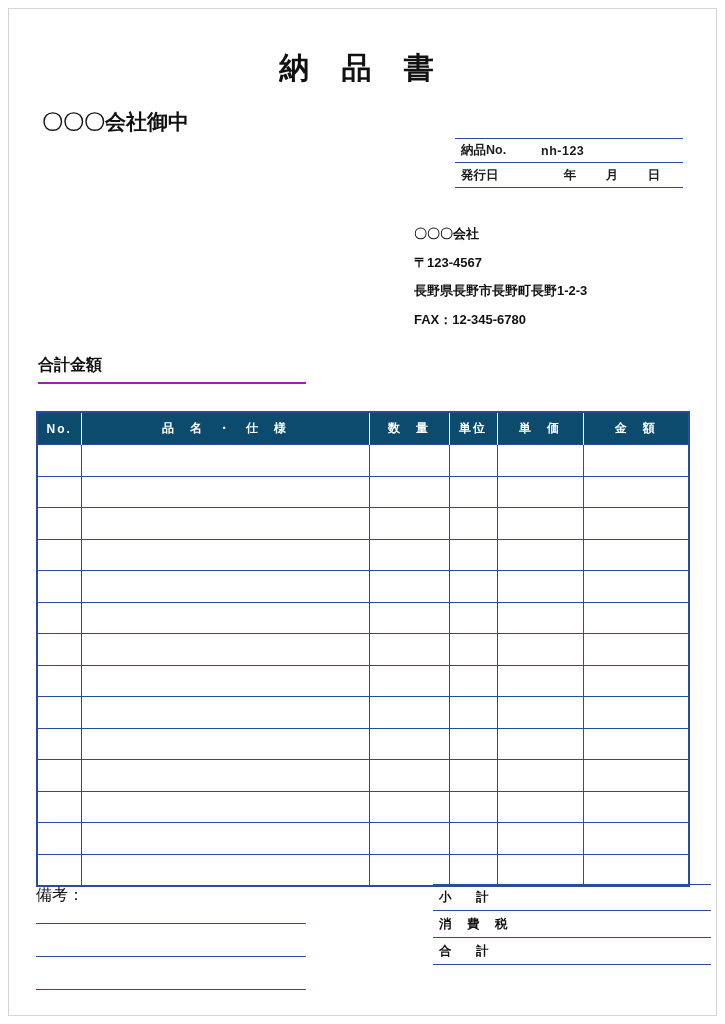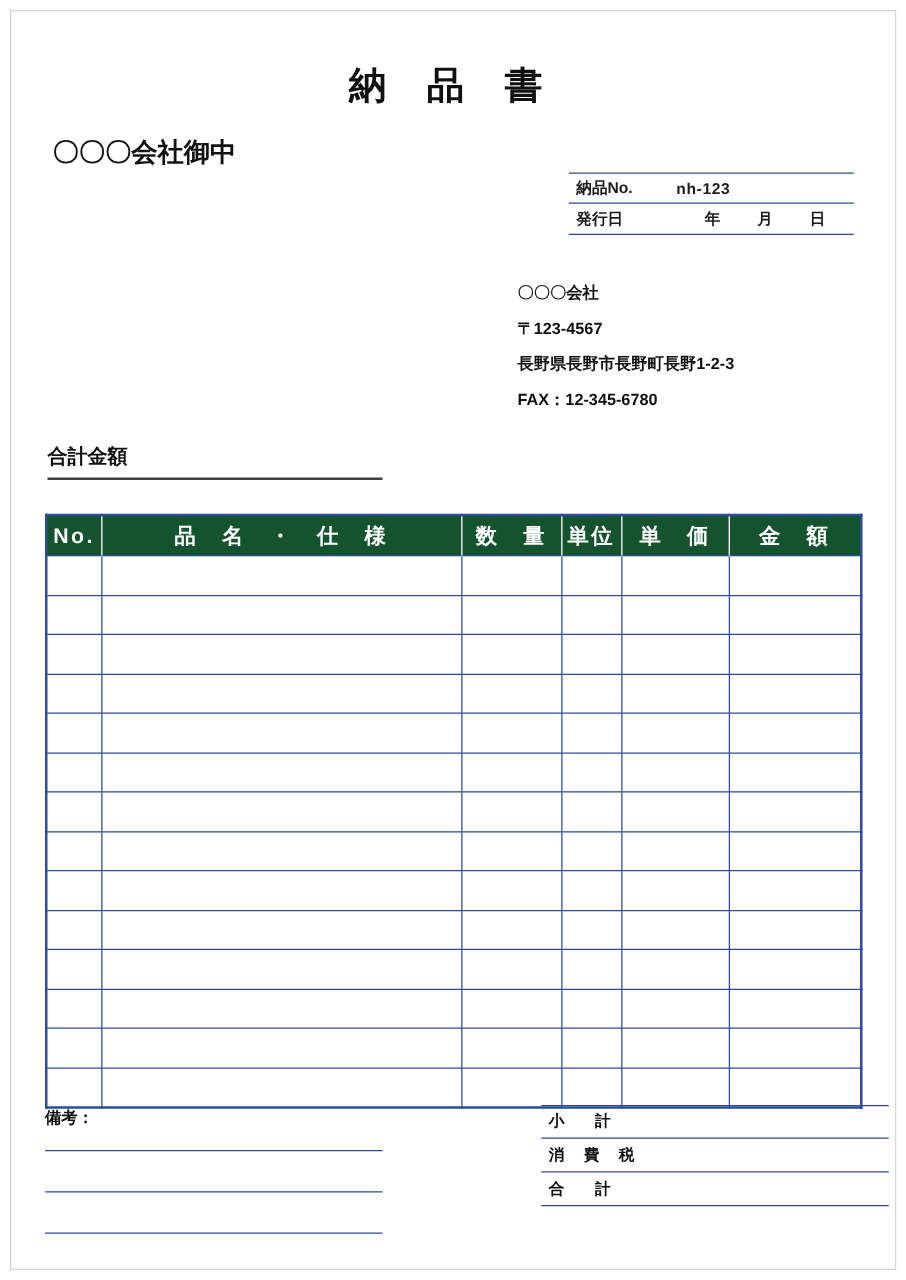--- a/index.html
+++ b/index.html
@@ -117,38 +117,38 @@
   
   .total-amount {
     position: absolute;
     left: 38px;
     top: 355px;
     width: 268px;
     font-size: 16px;
     font-weight: bold;
     color: #111111;
     padding-bottom: 6px;
-    border-bottom: 2px solid #404040;
+    border-bottom: 2px solid #a21caf;
     box-sizing: border-box;
   }
 
   
   .items {
     position: absolute;
     left: 36px;
     top: 411px;
     width: 652px;
     border-collapse: collapse;
     table-layout: fixed;
     border: 2px solid #2a4c9b;
   }
   .items th {
-    background: #14532d;
+    background: #0c4a6e;
     color: #ffffff;
-    font-size: 17px;
+    font-size: 12px;
     font-weight: bold;
     height: 29px;
     border-right: 1px solid #ffffff;
     letter-spacing: 2px;
   }
   .items th:last-child { border-right: none; }
   .items td {
     height: 28.5px;
     border: 1px solid #2a4c9b;
     background: #ffffff;
@@ -159,22 +159,22 @@
   .col-unit  { width: 48px; }
   .col-price { width: 86px; }
   .col-total { width: 106px; }
 
   
   .remarks {
     position: absolute;
     left: 36px;
     top: 885px;
     width: 270px;
-    font-size: 13px;
-    font-weight: bold;
+    font-size: 16px;
+    font-weight: normal;
     color: #111111;
   }
   .remarks-label {
     padding-bottom: 6px;
   }
   .remarks-line {
     height: 33px;
     border-bottom: 1.6px solid #2a4c9b;
     box-sizing: border-box;
   }

